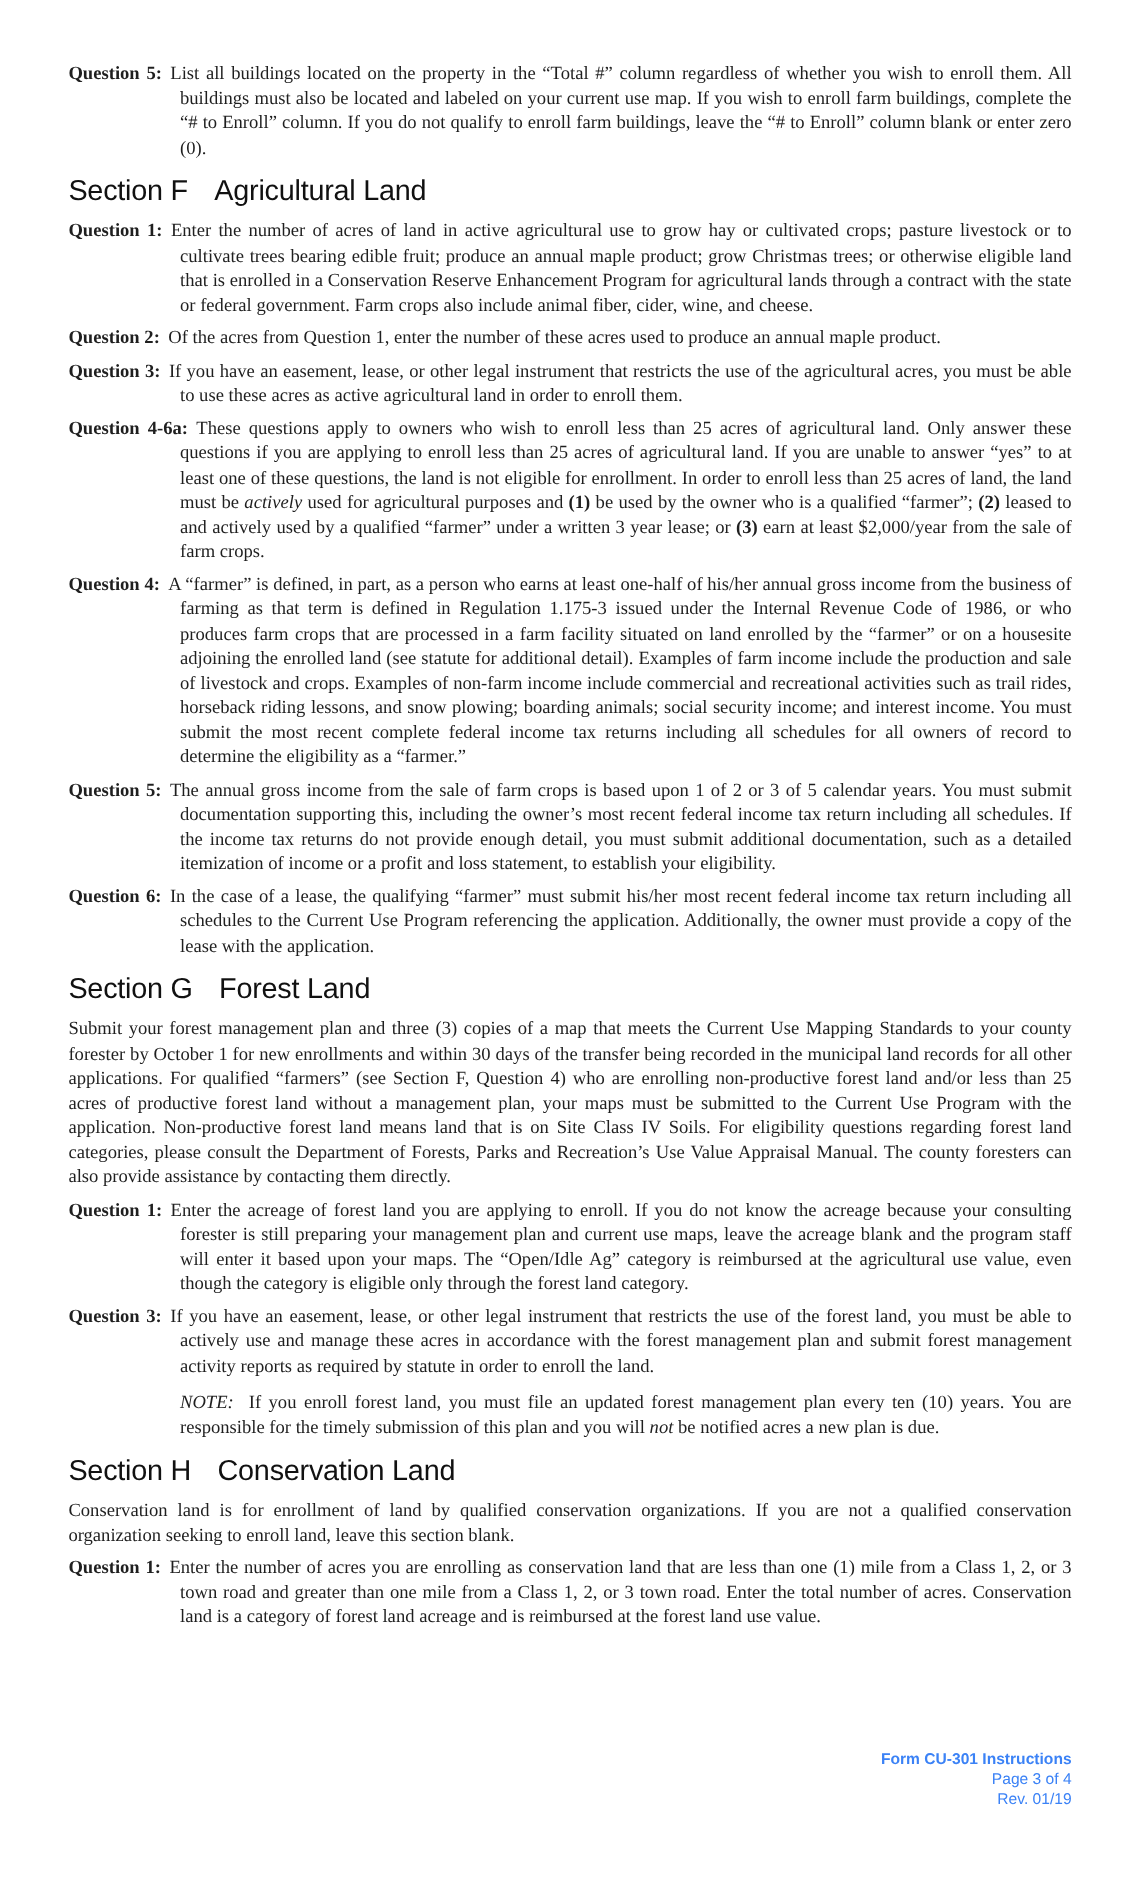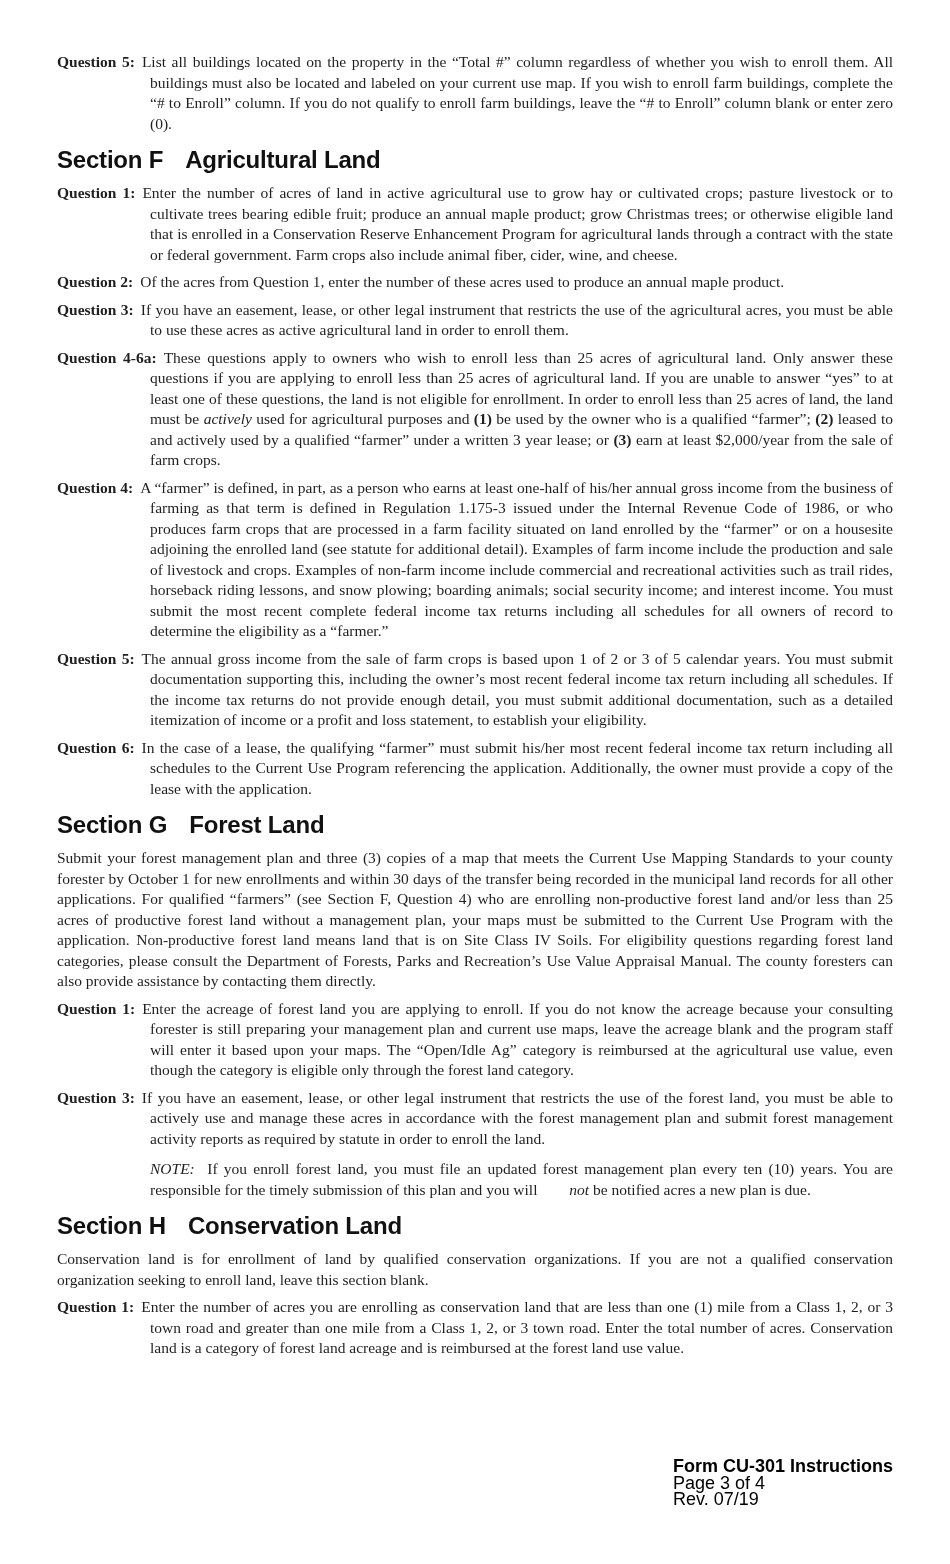--- a/index.html
+++ b/index.html
@@ -25,21 +25,21 @@
     text-align: justify;
     margin-top: 7px;
   }
   .q-label {
     font-weight: bold;
     margin-right: 7px;
     font-family: Liberation Serif, serif;
   }
   .section-heading {
     font-family: "Liberation Sans", sans-serif;
-    font-weight: bold;
+    font-weight: normal;
     font-size: 24px;
     line-height: 28px;
     color: #111111;
     margin-top: 12px;
     margin-bottom: 9px;
     letter-spacing: -0.2px;
   }
   .sec-title { margin-left: 22px; }
   .intro {
     text-align: justify;
@@ -47,25 +47,25 @@
   }
   .note {
     margin-left: 93px;
     text-align: justify;
     margin-top: 10px;
   }
   .footer {
     position: absolute;
     top: 1458px;
     right: 57px;
-    text-align: left;
+    text-align: right;
     font-family: "Liberation Sans", sans-serif;
-    font-size: 18px;
+    font-size: 13px;
     line-height: 16.5px;
-    color: #000000;
+    color: #3b82f6;
   }
   .footer .f-title { font-weight: bold; }
 </style>
 </head>
 <body>
 
 <div class="page">
 
   <p class="question">
     <span class="q-label">Question 5:</span><span class="q-body"><span>List all buildings located on the property in the “Total #” column regardless of whether you wish to enroll them.  All buildings must also be located and labeled on your current use map.  If you wish to enroll farm buildings, complete the “# to Enroll” column.  If you do not qualify to enroll farm buildings, leave the “# to Enroll” column blank or enter zero (0).</span></span>
@@ -111,31 +111,31 @@
 
   <p class="question">
     <span class="q-label">Question 1:</span><span class="q-body"><span>Enter the acreage of forest land you are applying to enroll.  If you do not know the acreage because your consulting forester is still preparing your management plan and current use maps, leave the acreage blank and the program staff will enter it based upon your maps.   The “Open/Idle Ag” category is reimbursed at the agricultural use value, even though the category is eligible only through the forest land category.</span></span>
   </p>
 
 
   <p class="question">
     <span class="q-label">Question 3:</span><span class="q-body"><span>If you have an easement, lease, or other legal instrument that restricts the use of the forest land, you must be able to actively use and manage these acres in accordance with the forest management plan and submit forest management activity reports as required by statute in order to enroll the land.</span></span>
   </p>
 
-  <p class="note"><span style="font-weight: normal; font-style: italic;">NOTE:</span><span>&nbsp; If you enroll forest land, you must file an updated forest management plan every ten (10) years.  You are responsible for the timely submission of this plan and you will </span><span style="font-style: italic; margin-left: 28px;">not</span><span> be notified acres a new plan is due.</span></p>
+  <p class="note"><span style="font-weight: normal; font-style: italic;">NOTE:</span><span>&nbsp; If you enroll forest land, you must file an updated forest management plan every ten (10) years.  You are responsible for the timely submission of this plan and you will </span><span style="font-style: italic;">not</span><span> be notified acres a new plan is due.</span></p>
 
   <h2 class="section-heading">
     <span>Section H</span><span class="sec-title">Conservation Land</span>
   </h2>
 
   <p class="intro"><span>Conservation land is for enrollment of land by qualified conservation organizations.  If you are not a qualified conservation organization seeking to enroll land, leave this section blank.</span></p>
 
   <p class="question">
     <span class="q-label">Question 1:</span><span class="q-body"><span>Enter the number of acres you are enrolling as conservation land that are less than one (1) mile from a Class 1, 2, or 3 town road and greater than one mile from a Class 1, 2, or 3 town road.  Enter the total number of acres.  Conservation land is a category of forest land acreage and is reimbursed at the forest land use value.</span></span>
   </p>
 
 </div>
 
 <div class="footer">
   <div class="f-title">Form CU-301 Instructions</div>
   <div>Page 3 of 4</div>
-  <div>Rev. 07/19</div>
+  <div>Rev. 01/19</div>
 </div>
 
 </body></html>

